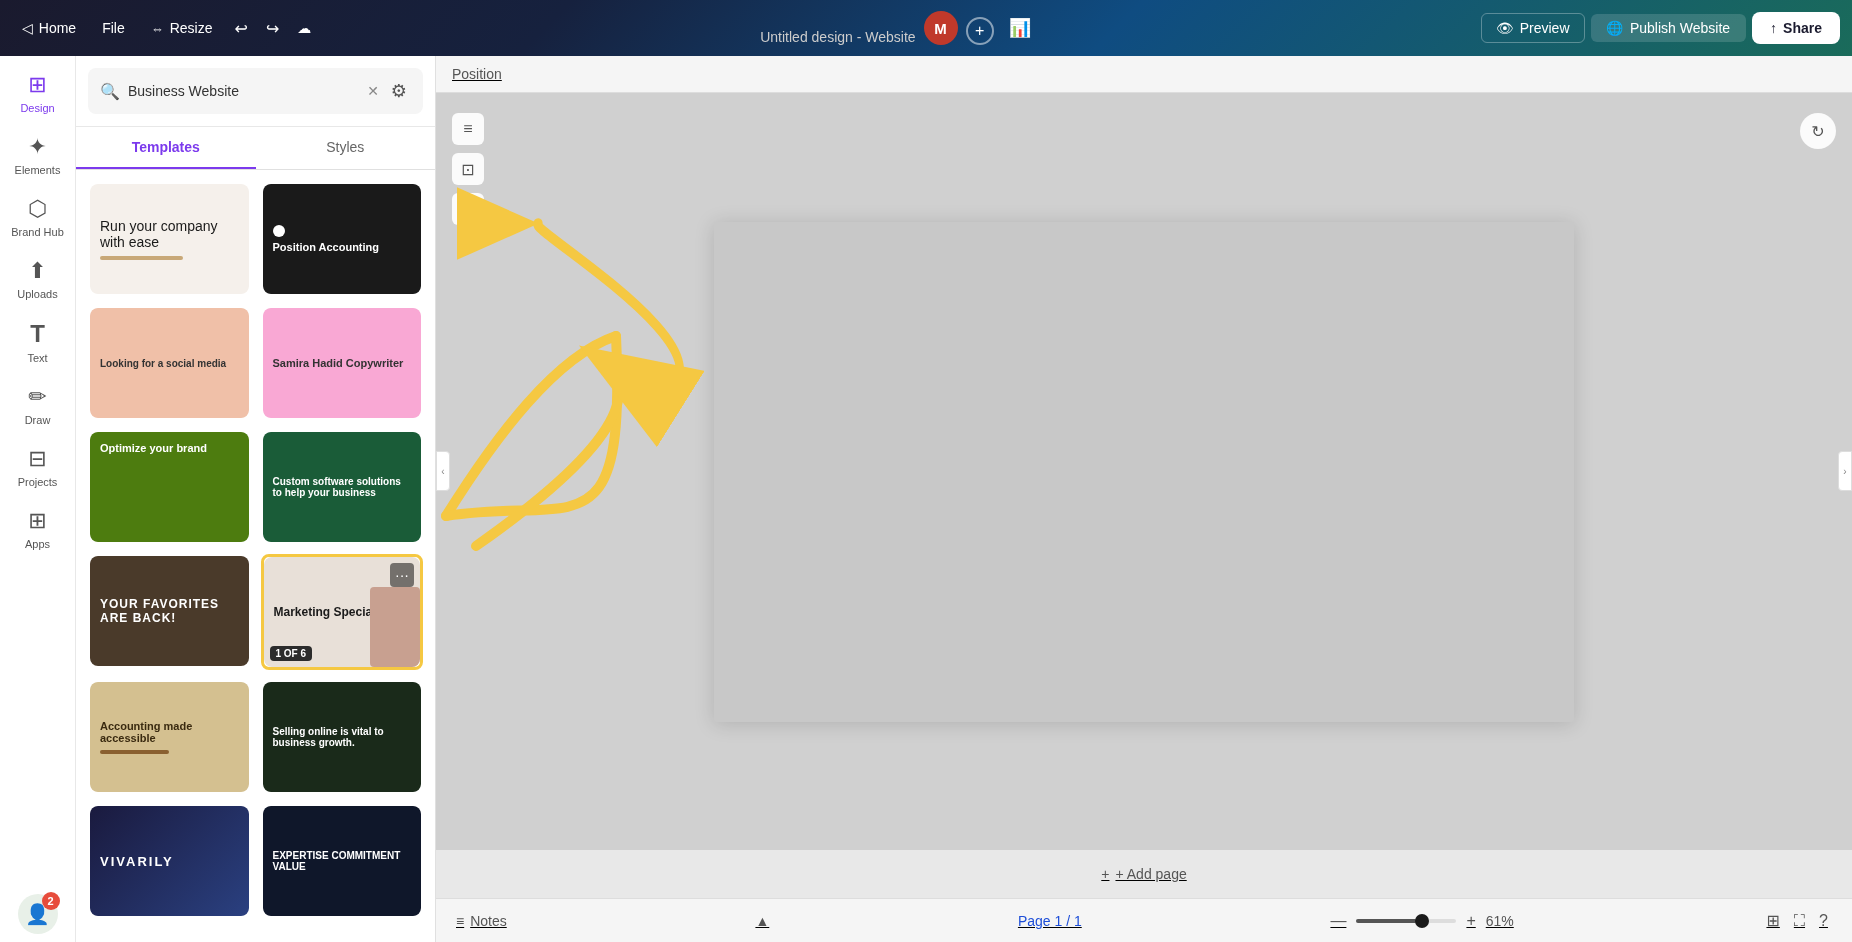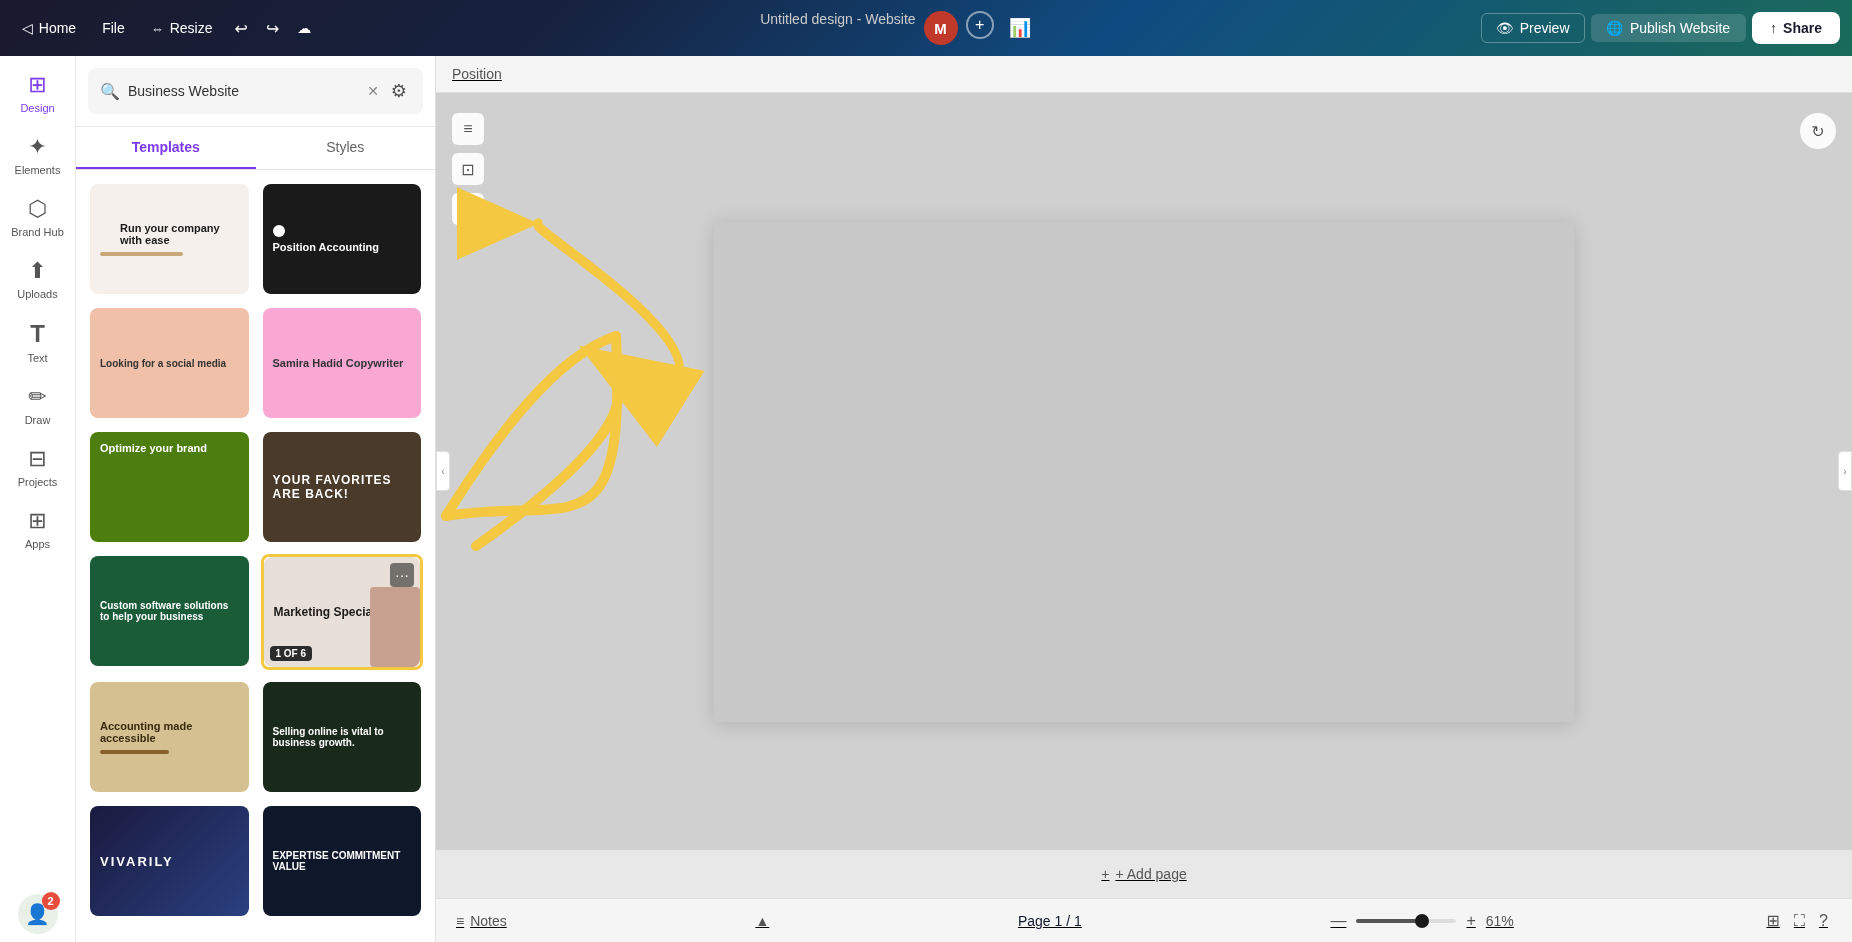--- a/index.html
+++ b/index.html
@@ -7,21 +7,21 @@
 
     
     .top-bar {
       display: flex; align-items: center; height: 56px;
       background: linear-gradient(135deg, #1a1a2e 0%, #16213e 30%, #0f4c81 60%, #1a6b5a 100%);
       padding: 0 12px; gap: 8px; position: relative; z-index: 100;
     }
     .top-bar-left { display: flex; align-items: center; gap: 4px; }
     .home-btn { display: flex; align-items: center; gap: 6px; color: #fff; background: none; border: none; cursor: pointer; font-size: 14px; padding: 6px 10px; border-radius: 6px; }
     .nav-btn { color: #fff; background: none; border: none; cursor: pointer; font-size: 14px; padding: 6px 12px; border-radius: 6px; }
-    .top-bar-center { flex: 1; display: flex; justify-content: center; align-items: flex-start; gap: 8px; }
+    .top-bar-center { flex: 1; display: flex; justify-content: center; align-items: flex-end; gap: 8px; }
     .design-title { color: #ccc; font-size: 14px; }
     .user-avatar { width: 34px; height: 34px; border-radius: 50%; background: #c0392b; color: #fff; display: flex; align-items: center; justify-content: center; font-weight: bold; font-size: 15px; cursor: pointer; }
     .top-bar-actions { display: flex; align-items: center; gap: 6px; margin-left: auto; }
     .icon-btn { background: none; border: none; color: #fff; cursor: pointer; padding: 6px 8px; border-radius: 6px; font-size: 18px; }
     .preview-btn { display: flex; align-items: center; gap: 6px; color: #fff; background: none; border: none; cursor: pointer; font-size: 14px; padding: 6px 14px; border-radius: 6px; border: 1px solid rgba(255,255,255,0.3); }
     .publish-btn { display: flex; align-items: center; gap: 6px; color: #fff; background: rgba(255,255,255,0.15); border: none; cursor: pointer; font-size: 14px; padding: 6px 16px; border-radius: 6px; font-weight: 500; }
     .share-btn { display: flex; align-items: center; gap: 6px; color: #1a1a2e; background: #fff; border: none; cursor: pointer; font-size: 14px; padding: 8px 18px; border-radius: 8px; font-weight: 600; }
     .undo-redo { display: flex; gap: 2px; }
     .undo-redo button { background: none; border: none; color: #fff; cursor: pointer; font-size: 16px; padding: 6px 8px; border-radius: 4px; }
     .add-btn { width: 28px; height: 28px; border-radius: 50%; border: 2px solid rgba(255,255,255,0.5); color: #fff; background: none; cursor: pointer; font-size: 16px; display: flex; align-items: center; justify-content: center; }
@@ -60,21 +60,21 @@
 
     .templates-grid { display: grid; grid-template-columns: 1fr 1fr; gap: 10px; }
     .template-card { border-radius: 8px; overflow: hidden; cursor: pointer; position: relative; border: 2px solid transparent; }
     .template-card.selected { border: 3px solid #f5c842; }
     .template-card-inner { width: 100%; height: 110px; border-radius: 8px; overflow: hidden; position: relative; }
     .badge-1of6 { position: absolute; bottom: 6px; left: 6px; background: #2c2c2c; color: #fff; font-size: 10px; padding: 2px 6px; border-radius: 4px; font-weight: 600; }
     .more-btn { position: absolute; top: 6px; right: 6px; background: rgba(0,0,0,0.5); color: #fff; border: none; border-radius: 4px; cursor: pointer; width: 24px; height: 24px; font-size: 14px; display: flex; align-items: center; justify-content: center; }
 
     
     .tpl-run { background: #f5f0eb; display: flex; flex-direction: column; justify-content: center; padding: 10px; }
-    .tpl-run h4 { font-size: 11px; font-weight: 700; color: #1a1a1a; margin-left: 20px; }
+    .tpl-run h4 { font-size: 14px; font-weight: 400; color: #1a1a1a; }
     .tpl-stratford { background: #1a1a1a; display: flex; flex-direction: column; justify-content: center; padding: 10px; }
     .tpl-stratford h4 { font-size: 11px; color: #fff; font-weight: 700; }
     .tpl-looking { background: #f0c0a8; display: flex; flex-direction: column; justify-content: center; padding: 10px; }
     .tpl-looking h4 { font-size: 10px; color: #333; }
     .tpl-samira { background: #f9a8d4; display: flex; flex-direction: column; justify-content: center; padding: 10px; }
     .tpl-samira h4 { font-size: 11px; color: #333; }
     .tpl-optimize { background: #4d7c0f; display: flex; flex-direction: column; justify-content: flex-start; padding: 10px; }
     .tpl-optimize h4 { font-size: 11px; color: #fff; font-weight: 700; }
     .tpl-software { background: #1a5c38; display: flex; flex-direction: column; justify-content: center; padding: 10px; }
     .tpl-software h4 { font-size: 10px; color: #fff; }
@@ -102,21 +102,21 @@
     .canvas-left-tools { position: absolute; left: 16px; top: 20px; display: flex; flex-direction: column; gap: 8px; }
     .canvas-tool-btn { background: rgba(255,255,255,0.9); border: none; border-radius: 6px; width: 32px; height: 32px; display: flex; align-items: center; justify-content: center; cursor: pointer; font-size: 16px; color: #555; }
     .canvas-right-tools { position: absolute; right: 16px; top: 20px; }
     .refresh-btn { background: rgba(255,255,255,0.9); border: none; border-radius: 50%; width: 36px; height: 36px; display: flex; align-items: center; justify-content: center; cursor: pointer; font-size: 16px; color: #555; }
     .canvas-page { background: #c8c8c8; width: 860px; height: 500px; border-radius: 2px; box-shadow: 0 2px 20px rgba(0,0,0,0.15); }
     .add-page-bar { display: flex; align-items: center; justify-content: center; padding: 16px; cursor: pointer; color: #555; font-size: 14px; gap: 6px; }
 
     
     .bottom-bar { display: flex; align-items: center; padding: 8px 20px; background: #f5f5f5; border-top: 1px solid #ddd; justify-content: space-between; }
     .notes-btn { display: flex; align-items: center; gap: 6px; color: #555; font-size: 14px; cursor: pointer; background: none; border: none; }
-    .page-info { font-size: 14px; color: #0f172a; }
+    .page-info { font-size: 14px; color: #1d4ed8; }
     .zoom-controls { display: flex; align-items: center; gap: 10px; }
     .zoom-label { font-size: 14px; color: #555; }
     .view-btns { display: flex; gap: 6px; }
     .view-btn { background: none; border: none; cursor: pointer; font-size: 16px; color: #555; padding: 4px; }
 
     
     .collapse-btn { position: absolute; left: 436px; top: 50%; transform: translateY(-50%); z-index: 50; background: #fff; border: 1px solid #ddd; border-radius: 0 4px 4px 0; width: 14px; height: 40px; cursor: pointer; display: flex; align-items: center; justify-content: center; color: #888; font-size: 10px; }
 
     
     .right-collapse { position: absolute; right: 0; top: 50%; transform: translateY(-50%); background: #fff; border: 1px solid #ddd; border-radius: 4px 0 0 4px; width: 14px; height: 40px; cursor: pointer; display: flex; align-items: center; justify-content: center; color: #888; font-size: 10px; }
@@ -253,28 +253,28 @@
           </div>
         </div>
 
         <div class="template-card">
           <div class="template-card-inner tpl-optimize">
             <h4>Optimize your brand</h4>
           </div>
         </div>
 
         <div class="template-card">
+          <div class="template-card-inner tpl-software">
+            <h4>Custom software solutions to help your business</h4>
+          </div>
+        </div>
+
+        <div class="template-card">
           <div class="template-card-inner tpl-favorites">
             <h4>YOUR FAVORITES ARE BACK!</h4>
-          </div>
-        </div>
-
-        <div class="template-card">
-          <div class="template-card-inner tpl-software">
-            <h4>Custom software solutions to help your business</h4>
           </div>
         </div>
 
         <div class="template-card selected">
           <div class="template-card-inner tpl-marketing">
             <button class="more-btn">···</button>
             <h4>Marketing Specialist</h4>
             <div class="badge-1of6">1 OF 6</div>
             <div class="person"></div>
           </div>

